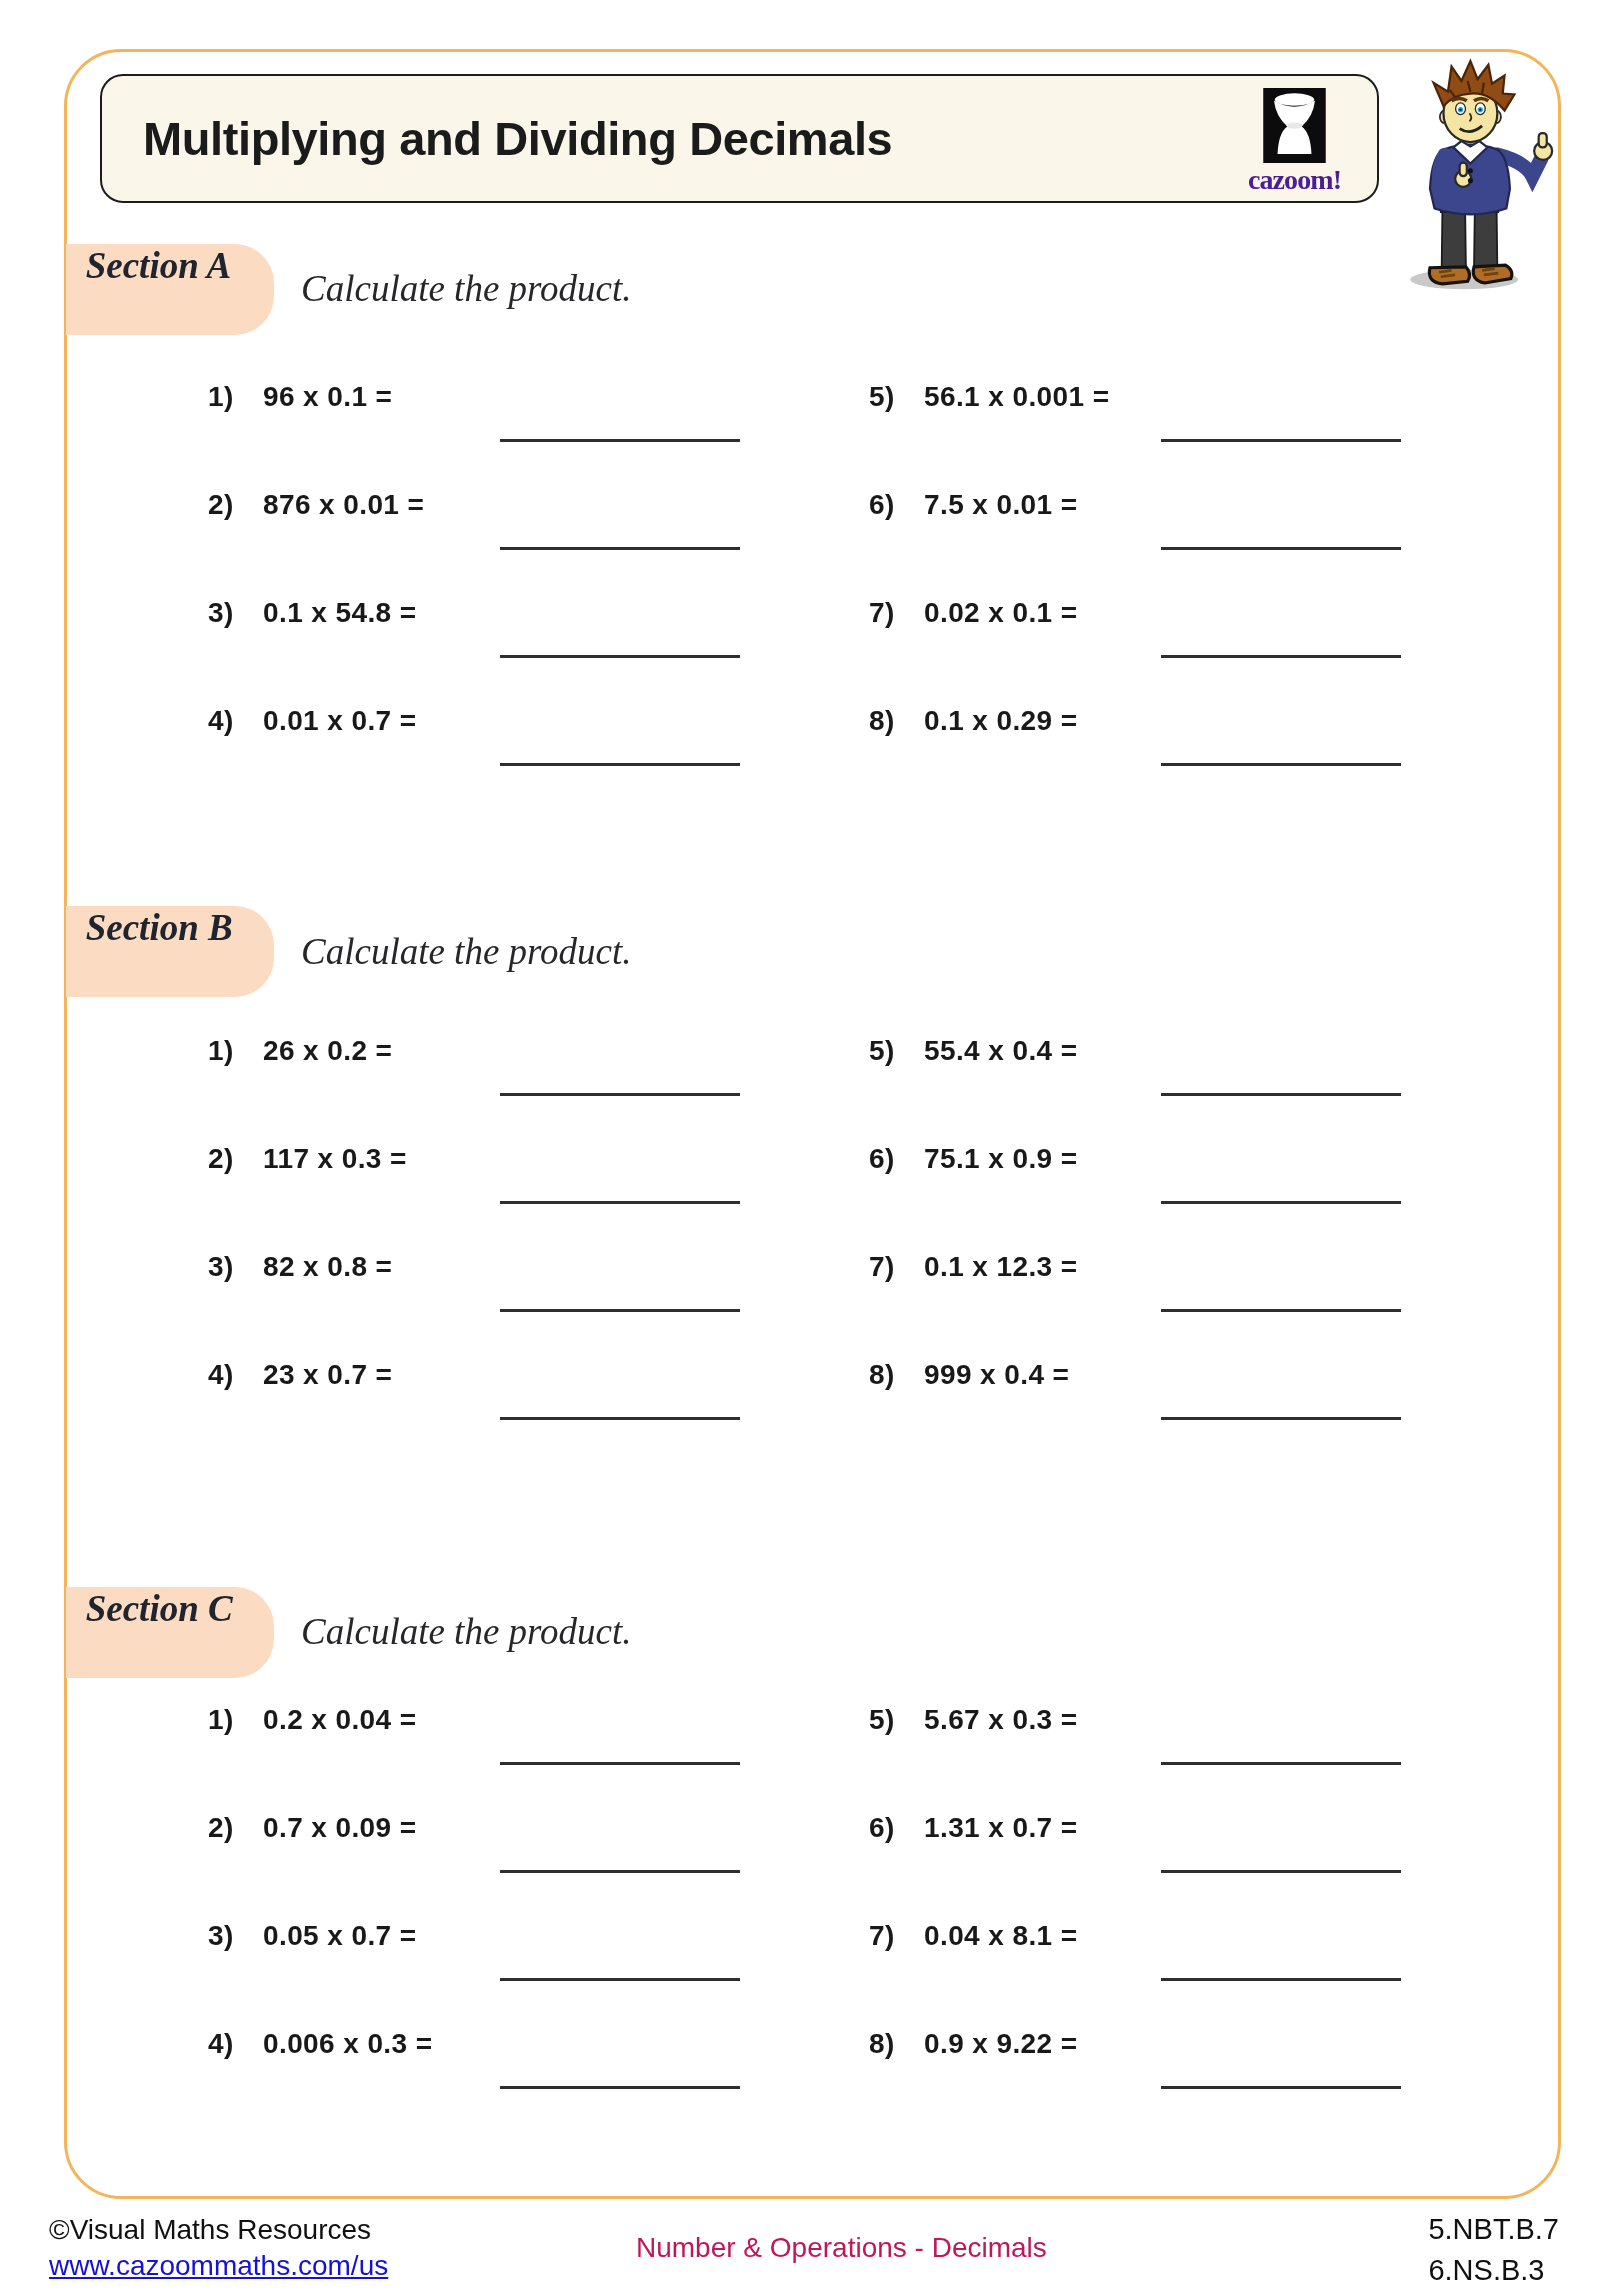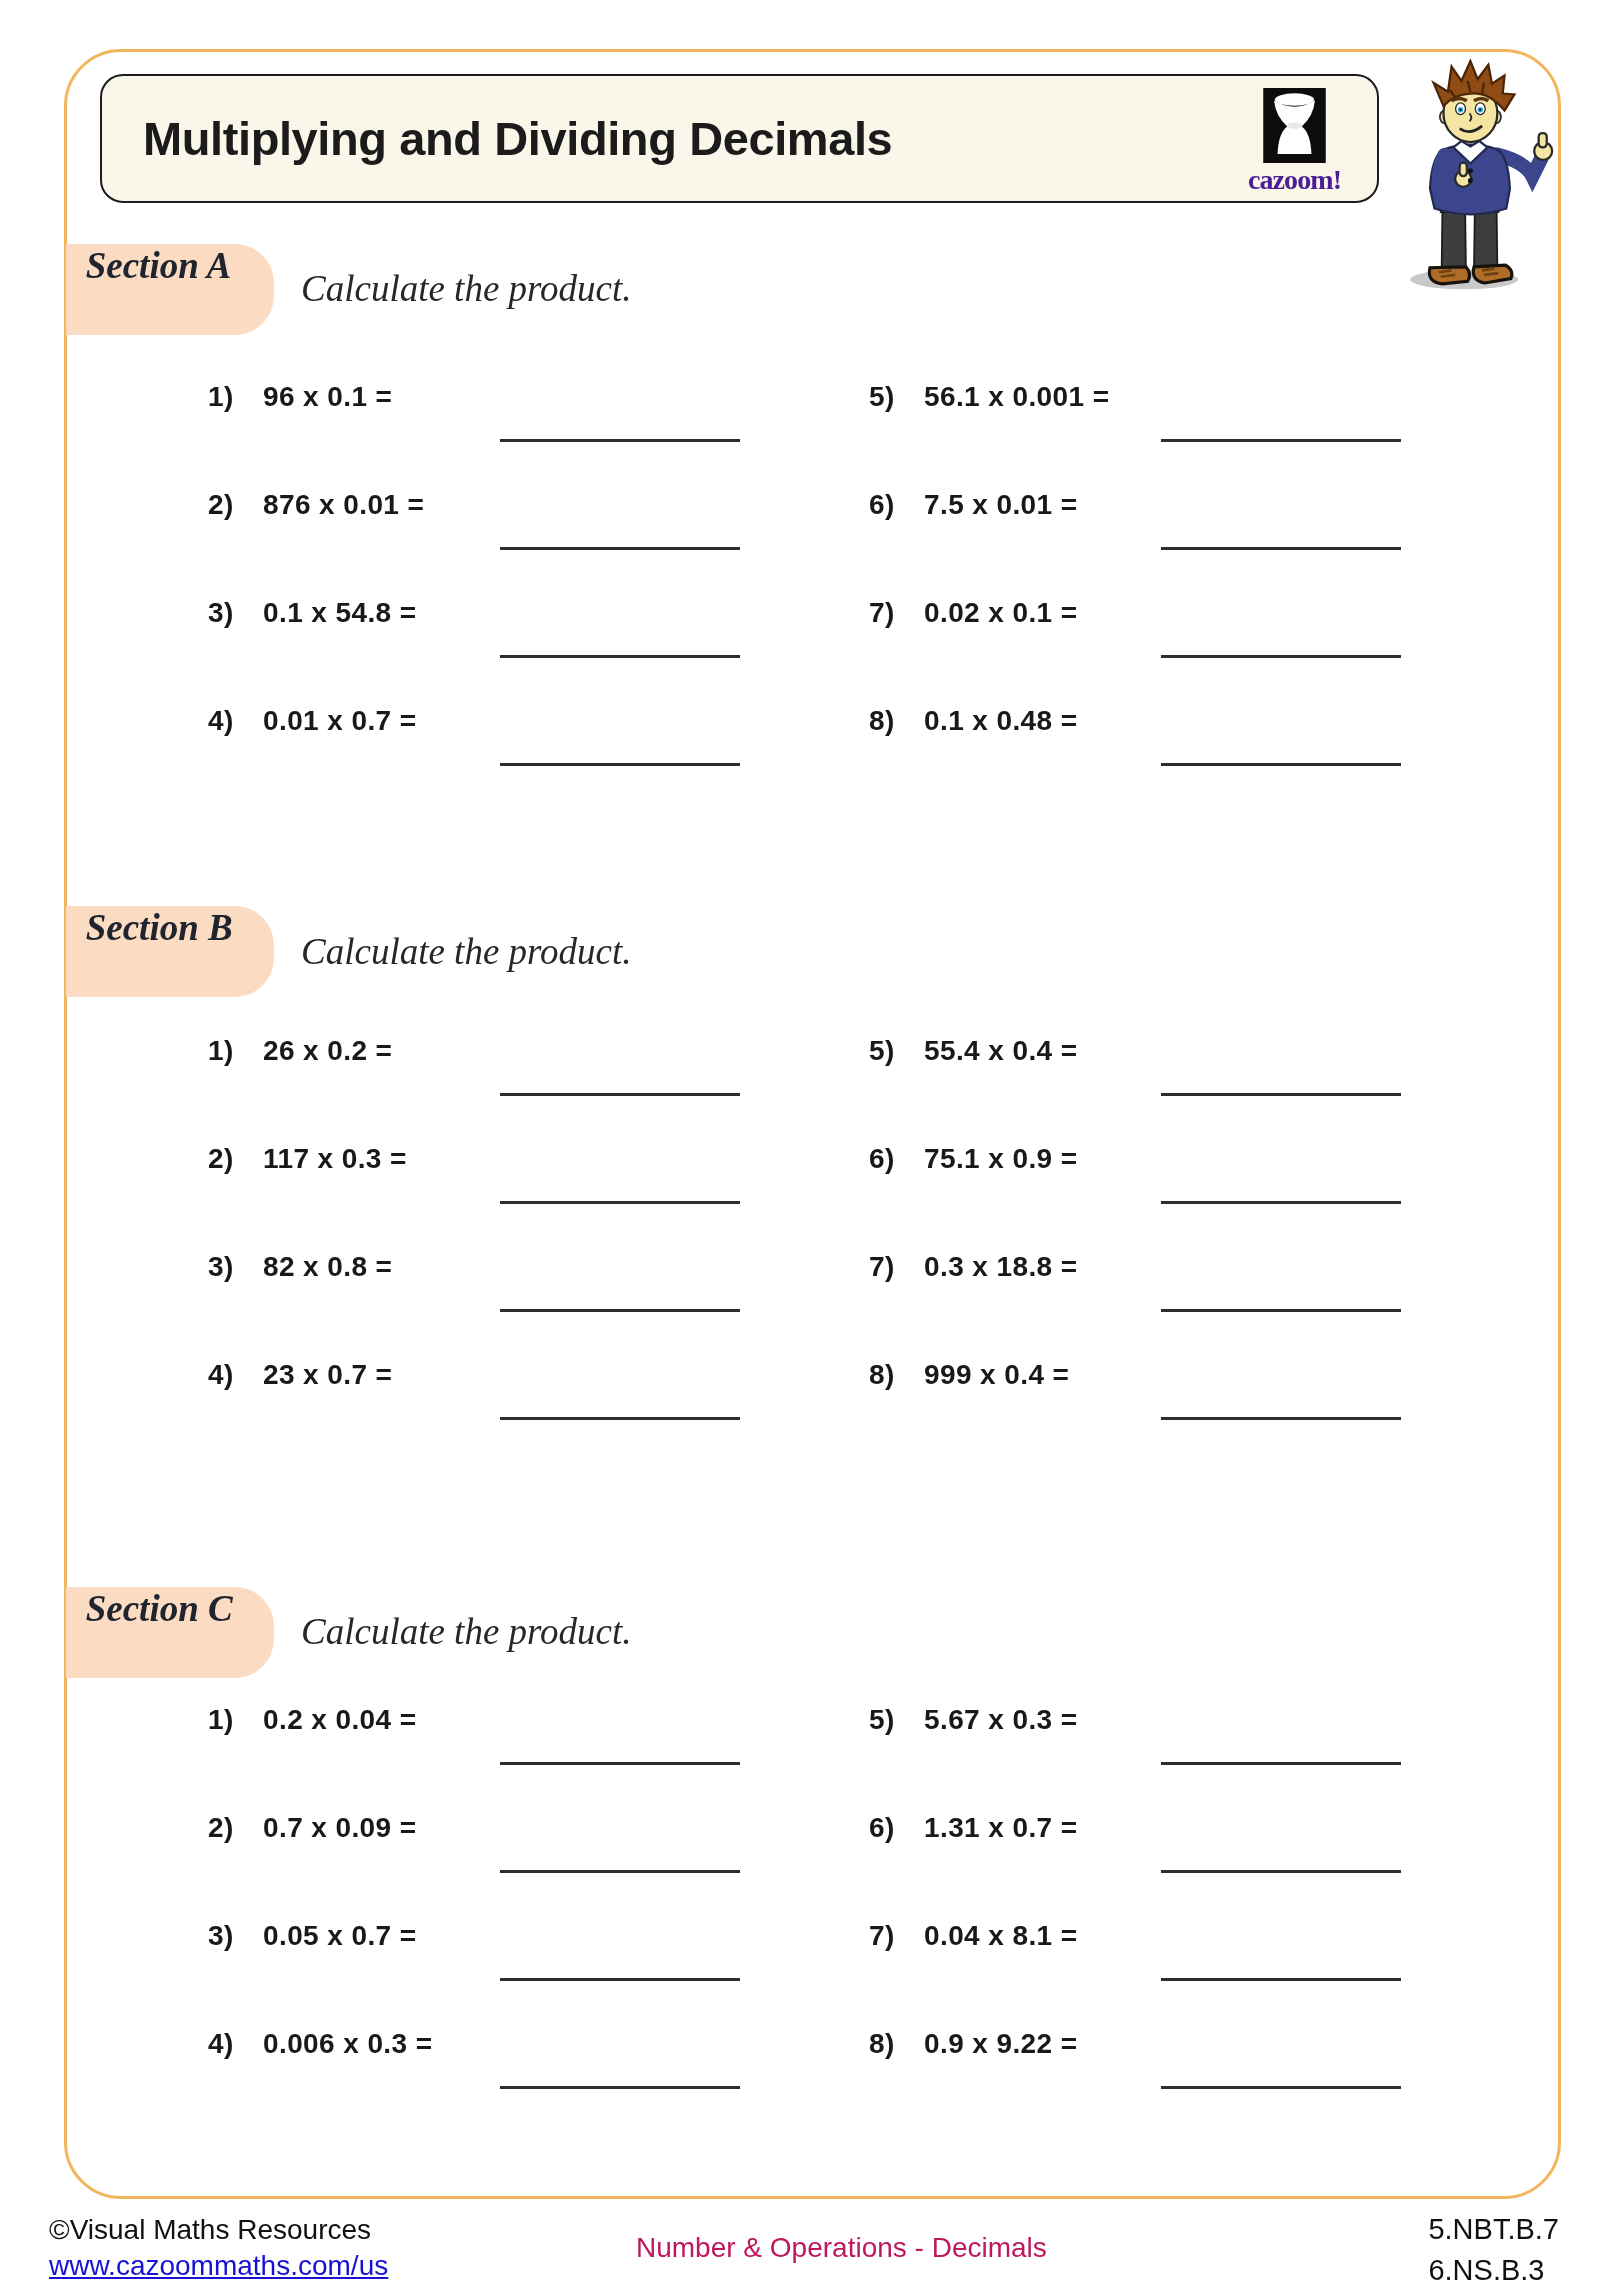--- a/index.html
+++ b/index.html
@@ -171,21 +171,21 @@
     <div class="problem">
         <div class="qline">
           <span class="qnum">7)</span>
           <span class="qexpr">0.02 x 0.1 =</span>
         </div>
         <div class="answer-line"></div>
       </div>
     <div class="problem">
         <div class="qline">
           <span class="qnum">8)</span>
-          <span class="qexpr">0.1 x 0.48 =</span>
+          <span class="qexpr">0.1 x 0.29 =</span>
         </div>
         <div class="answer-line"></div>
       </div>
   </div>
 
   <div class="section-badge" style="top:906px">
     <span>Section B</span>
   </div>
   <div class="instruction" style="top:930px">Calculate the product.</div>
   <div class="problems" style="top:1034px">
@@ -227,21 +227,21 @@
     <div class="problem">
         <div class="qline">
           <span class="qnum">6)</span>
           <span class="qexpr">75.1 x 0.9 =</span>
         </div>
         <div class="answer-line"></div>
       </div>
     <div class="problem">
         <div class="qline">
           <span class="qnum">7)</span>
-          <span class="qexpr">0.3 x 18.8 =</span>
+          <span class="qexpr">0.1 x 12.3 =</span>
         </div>
         <div class="answer-line"></div>
       </div>
     <div class="problem">
         <div class="qline">
           <span class="qnum">8)</span>
           <span class="qexpr">999 x 0.4 =</span>
         </div>
         <div class="answer-line"></div>
       </div>

